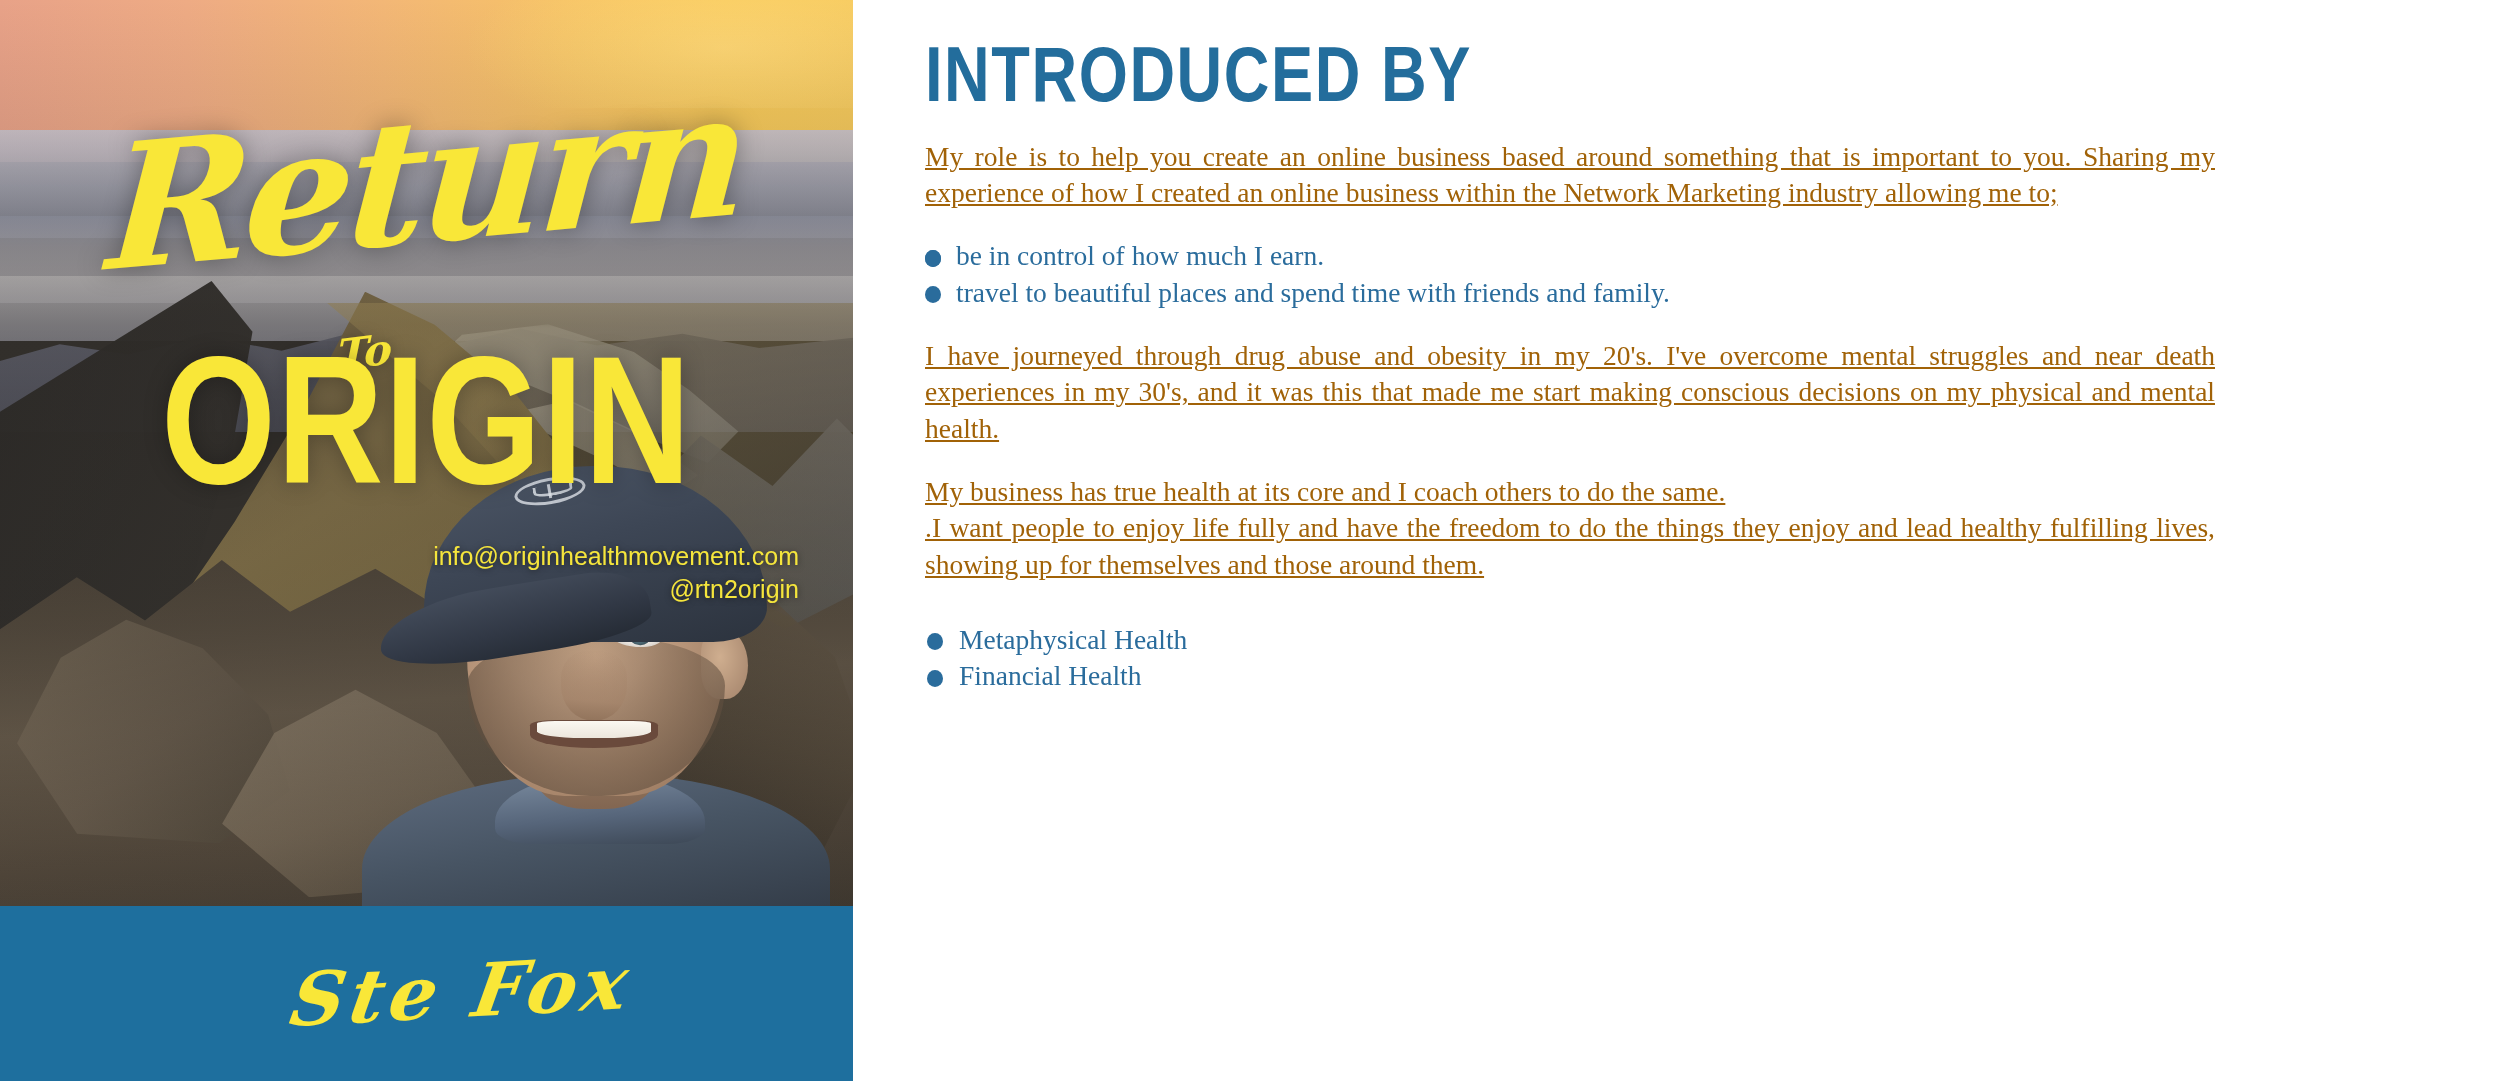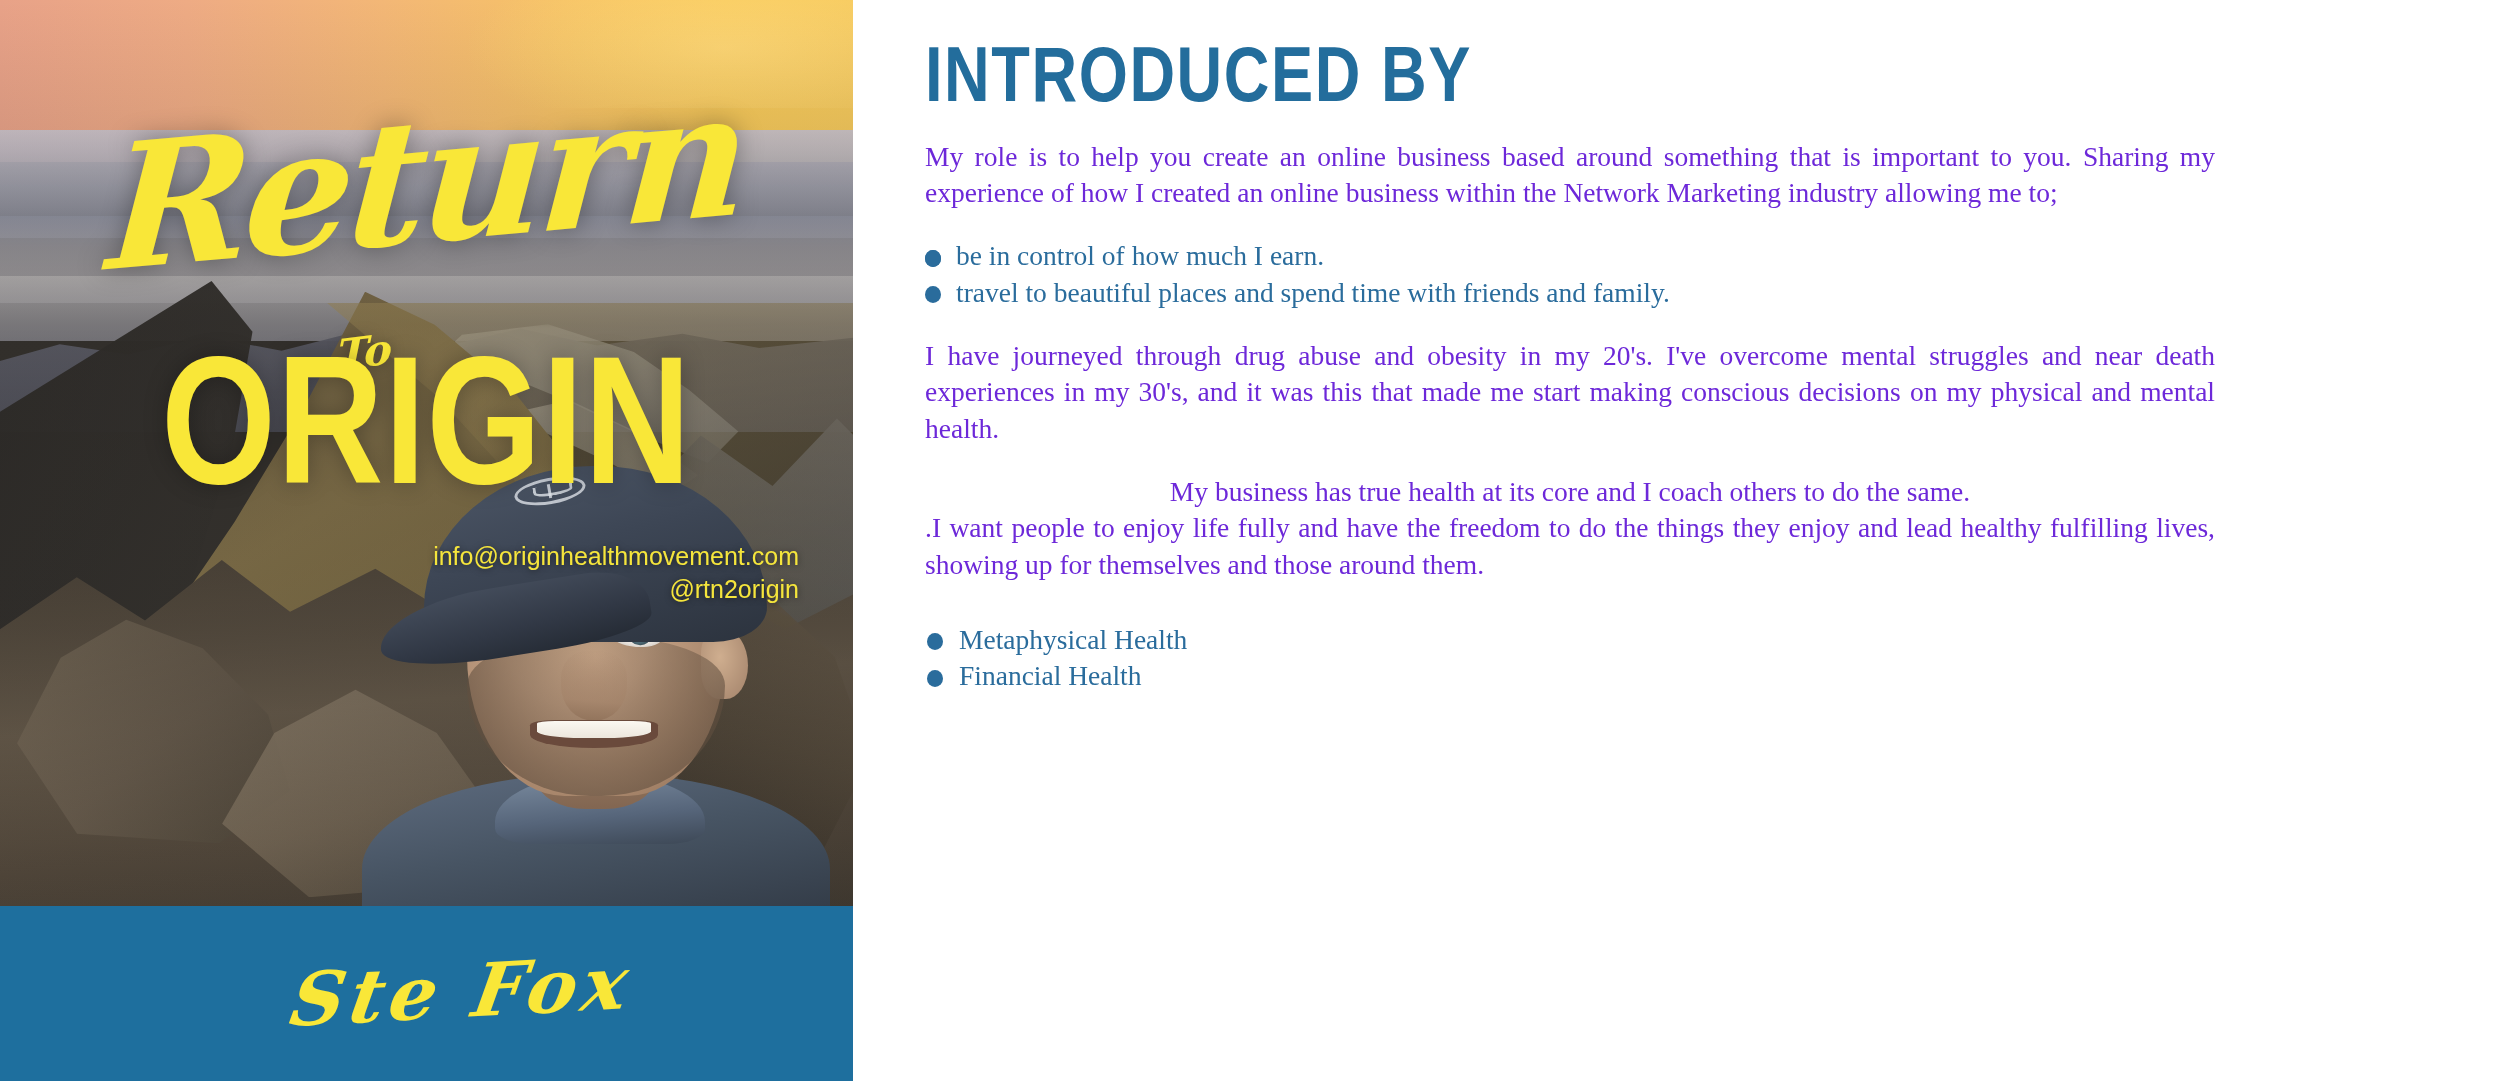--- a/index.html
+++ b/index.html
@@ -387,27 +387,28 @@
     line-height: 1.06;
     letter-spacing: 1.5px;
     color: #236d9c;
     transform: scaleY(1.26) scaleX(1.02);
     transform-origin: 0 0;
     margin-bottom: 40px;
     white-space: nowrap;
   }
 
   .para {
-    color: #6d28d9;
+    color: #a16207;
     font-size: 27.5px;
     line-height: 1.335;
     text-align: justify;
     text-justify: inter-word;
-  }
-  .para.left { text-align: center; }
+    text-decoration: underline;
+  }
+  .para.left { text-align: left; }
   .gap  { height: 26px; }
   .gap-s{ height: 12px; }
 
   ul.bullets {
     list-style: none;
     color: #2a6c9c;
     font-size: 27.5px;
     line-height: 1.335;
   }
   ul.bullets li {

